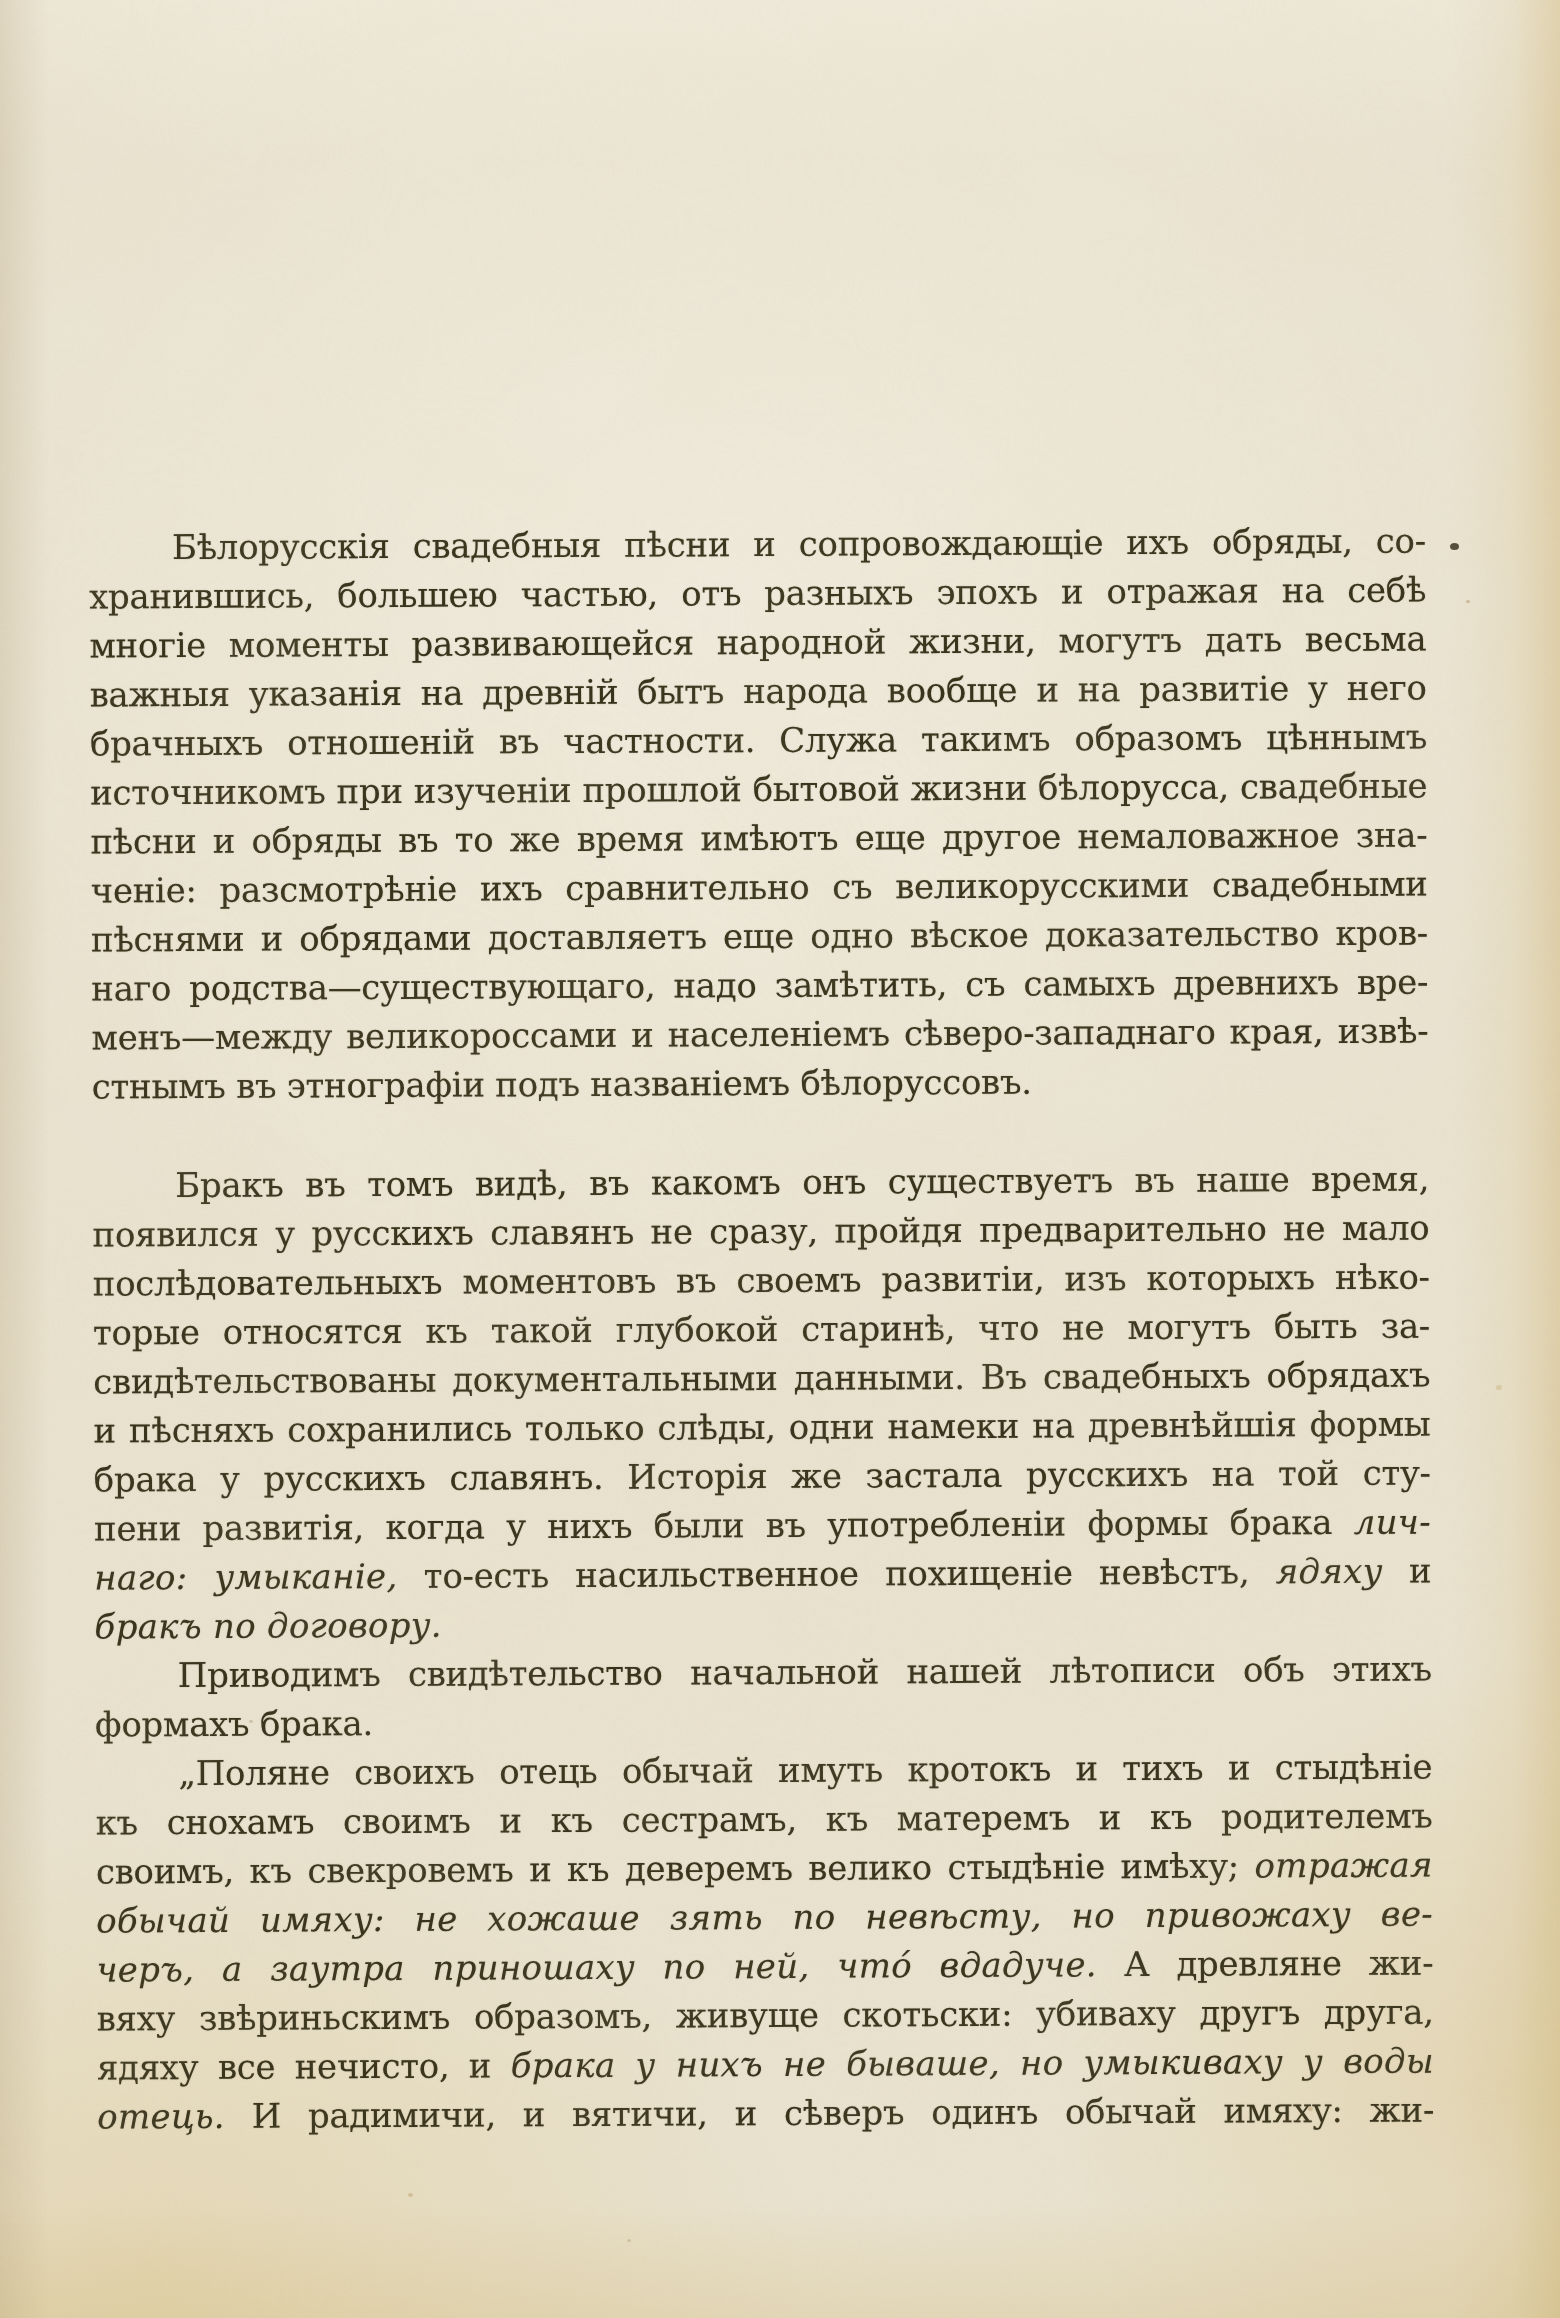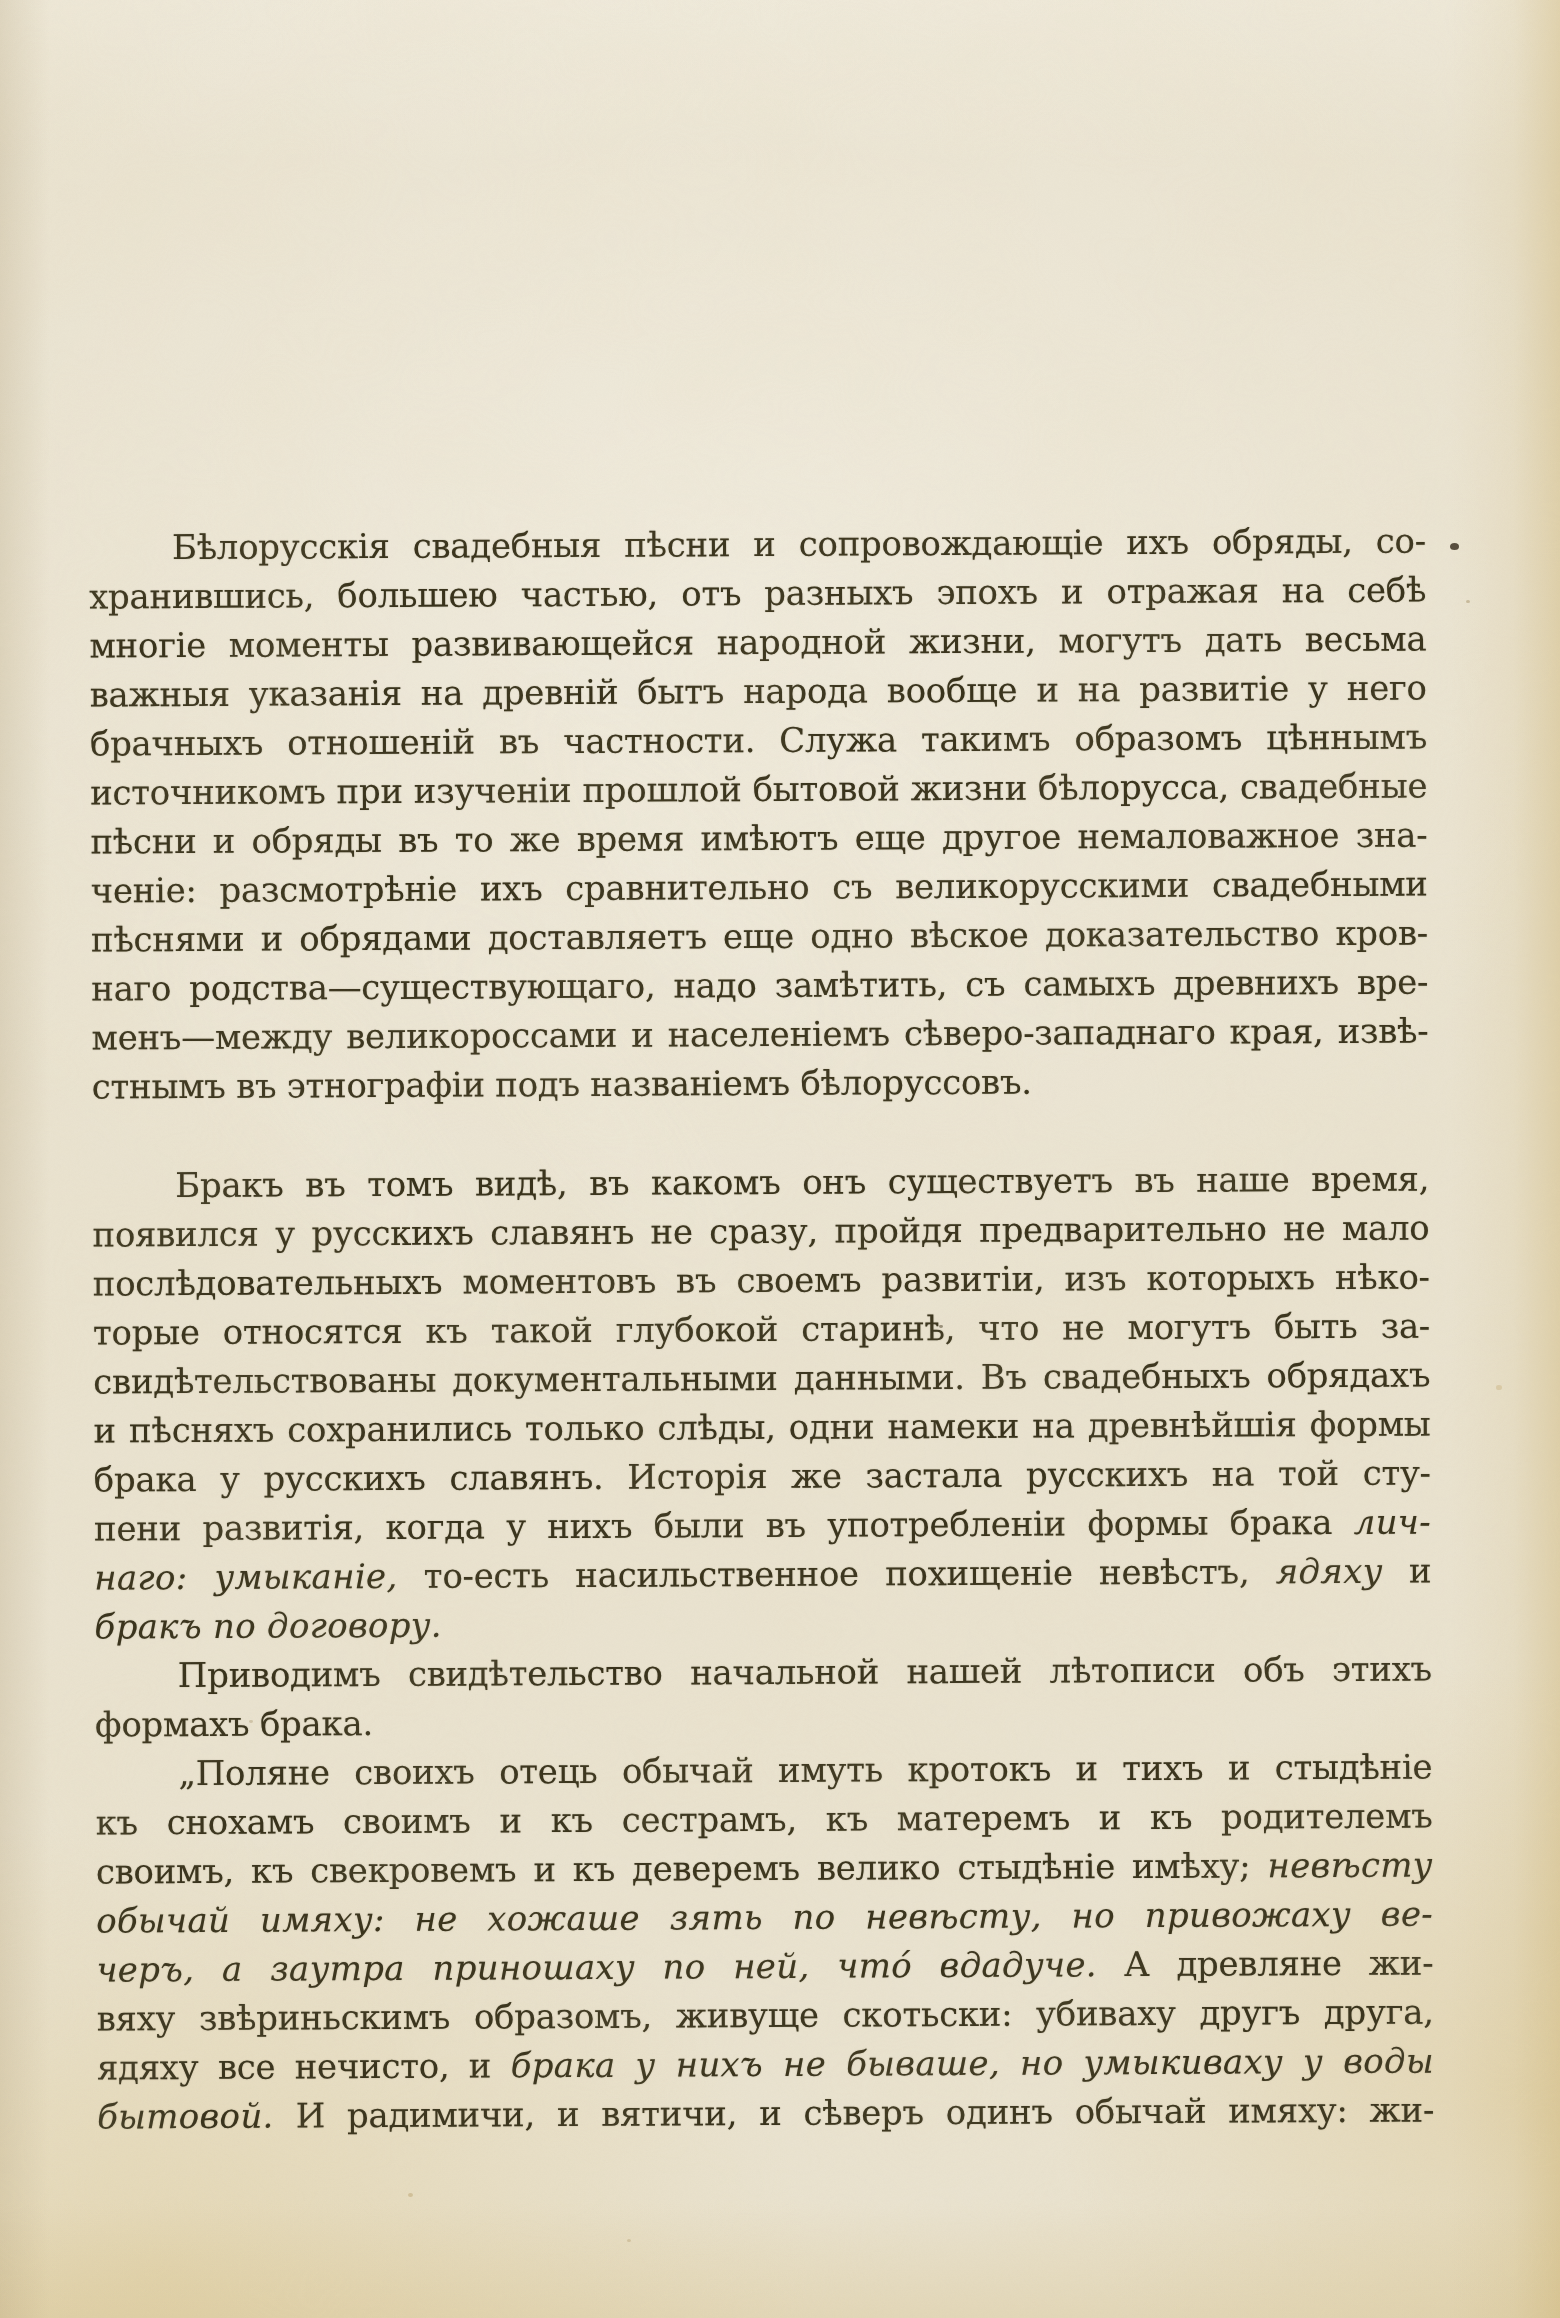--- a/index.html
+++ b/index.html
@@ -63,26 +63,26 @@
         <div class="line"><span>свидѣтельствованы документальными данными. Въ свадебныхъ обрядахъ</span></div>
         <div class="line"><span>и пѣсняхъ сохранились только слѣды, одни намеки на древнѣйшія формы</span></div>
         <div class="line"><span>брака у русскихъ славянъ. Исторія же застала русскихъ на той сту-</span></div>
         <div class="line"><span>пени развитія, когда у нихъ были въ употребленіи формы брака </span><span class="it">лич-</span></div>
         <div class="line"><span class="it">наго: умыканіе,</span><span> то-есть насильственное похищеніе невѣстъ, </span><span class="it">ядяху</span><span> и</span></div>
         <div class="line end"><span class="it">бракъ по договору.</span></div>
         <div class="line indent"><span>Приводимъ свидѣтельство начальной нашей лѣтописи объ этихъ</span></div>
         <div class="line end"><span>формахъ брака.</span></div>
         <div class="line indent"><span>„Поляне своихъ отець обычай имуть кротокъ и тихъ и стыдѣніе</span></div>
         <div class="line"><span>къ снохамъ своимъ и къ сестрамъ, къ матеремъ и къ родителемъ</span></div>
-        <div class="line"><span>своимъ, къ свекровемъ и къ деверемъ велико стыдѣніе имѣху; </span><span class="it">невѣсту</span></div>
+        <div class="line"><span>своимъ, къ свекровемъ и къ деверемъ велико стыдѣніе имѣху; </span><span class="it">отражая</span></div>
         <div class="line"><span class="it">обычай имяху: не хожаше зять по невѣсту, но привожаху ве-</span></div>
         <div class="line"><span class="it">черъ, а заутра приношаху по ней, чтó вдадуче.</span><span> А древляне жи-</span></div>
         <div class="line"><span>вяху звѣриньскимъ образомъ, живуще скотьски: убиваху другъ друга,</span></div>
         <div class="line"><span>ядяху все нечисто, и </span><span class="it">брака у нихъ не бываше, но умыкиваху у воды</span></div>
-        <div class="line"><span class="it">бытовой.</span><span> И радимичи, и вятичи, и сѣверъ одинъ обычай имяху: жи-</span></div>
+        <div class="line"><span class="it">отець.</span><span> И радимичи, и вятичи, и сѣверъ одинъ обычай имяху: жи-</span></div>
       </div>
     </div>
 
   <svg class="grain-svg" width="1560" height="2319" xmlns="http://www.w3.org/2000/svg" viewBox="0 0 2636 3917">
     <filter id="mottle" x="0" y="0" width="100%" height="100%">
       <feTurbulence type="fractalNoise" baseFrequency="0.0035 0.0042" numOctaves="3" seed="11" result="t"></feTurbulence>
       <feColorMatrix in="t" type="matrix" values="0 0 0 0 0.80  0 0 0 0 0.70  0 0 0 0 0.46  0.55 0.35 0 0 -0.30"></feColorMatrix>
     </filter>
     <filter id="grain" x="0" y="0" width="100%" height="100%">
       <feTurbulence type="fractalNoise" baseFrequency="0.9" numOctaves="2" seed="7" result="n"></feTurbulence>

